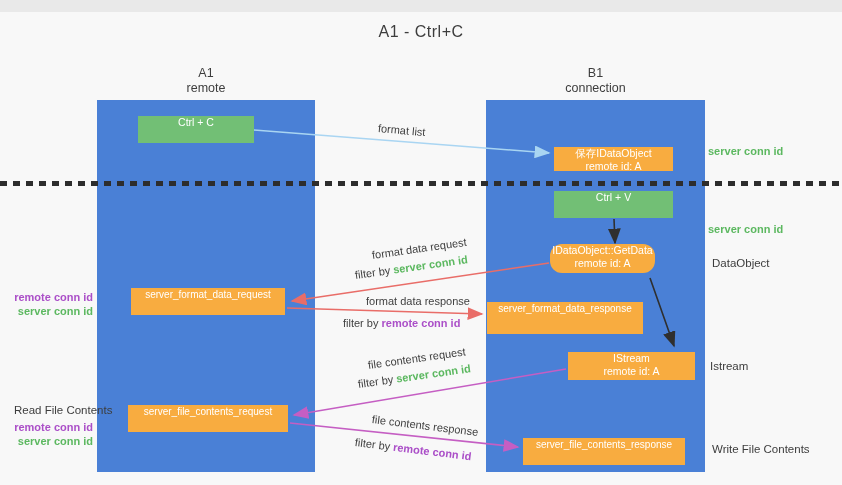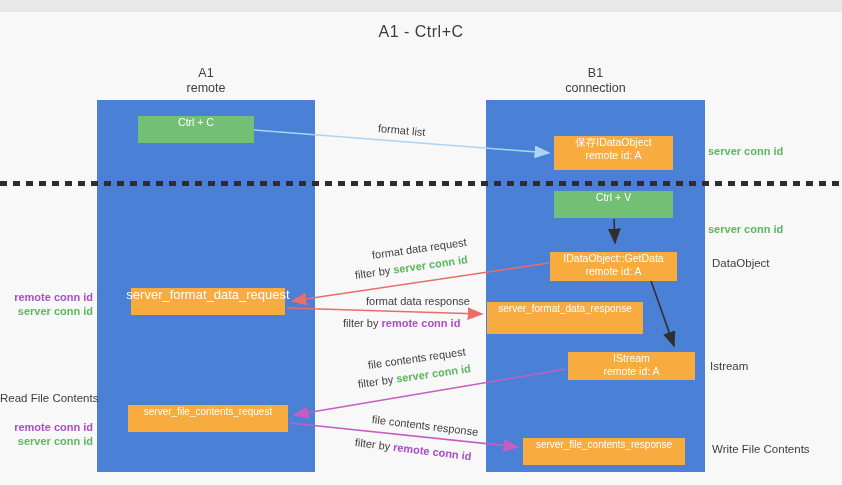--- a/index.html
+++ b/index.html
@@ -24,24 +24,24 @@
     left: 0; top: 169px; width: 842px; height: 5px;
     background: repeating-linear-gradient(90deg, #2d2d2d 0 7px, transparent 7px 13px);
   }
   .node {
     display: flex; flex-direction: column; align-items: center; 
     color: #ffffff; font-size: 10.5px; line-height: 13px; text-align: center;
   }
   .green-node { background: #72bf75; }
   .orange-node { background: #f8ac40; }
   .n-ctrlc { left: 138px; top: 104px; width: 116px; height: 27px; }
-  .n-save  { left: 554px; top: 124px; width: 119px; height: 34px; }
+  .n-save  { left: 554px; top: 135px; width: 119px; height: 24px; }
   .n-ctrlv { left: 554px; top: 179px; width: 119px; height: 27px; }
-  .n-getdata { left: 550px; top: 240px; width: 127px; height: 29px; }
-  .n-fmtreq { left: 131px; top: 276px; width: 154px; height: 27px; font-size: 13px; }
+  .n-getdata { left: 550px; top: 232px; width: 105px; height: 29px; border-radius: 12px; }
+  .n-fmtreq { left: 131px; top: 276px; width: 154px; height: 27px; font-size: 10px; }
   .n-fmtresp { left: 487px; top: 290px; width: 156px; height: 32px; font-size: 10px; }
   .n-istream { left: 568px; top: 340px; width: 127px; height: 28px; }
   .n-filereq { left: 128px; top: 393px; width: 160px; height: 27px; font-size: 10px; }
   .n-fileresp { left: 523px; top: 426px; width: 162px; height: 27px; font-size: 10px; }
   .side-label { font-size: 11.5px; white-space: nowrap; }
   .bold { font-weight: bold; font-size: 11px; }
   .green-text { color: #5cb860; }
   .purple-text { color: #ab4fc8; }
   .dark-text { color: #3d3d3d; }
   .left-col { left: 0; width: 93px; text-align: right; }
@@ -138,21 +138,21 @@
   </div>
 
   <div class="abs side-label bold green-text" style="left:708px; top:133px;">server conn id</div>
   <div class="abs side-label bold green-text" style="left:708px; top:211px;">server conn id</div>
   <div class="abs side-label dark-text" style="left:712px; top:245px;">DataObject</div>
   <div class="abs side-label dark-text" style="left:710px; top:348px;">Istream</div>
   <div class="abs side-label dark-text" style="left:712px; top:431px;">Write File Contents</div>
 
   <div class="abs side-label bold purple-text left-col" style="top:279px;">remote conn id</div>
   <div class="abs side-label bold green-text left-col" style="top:293px;">server conn id</div>
-  <div class="abs side-label dark-text left-col" style="top:380px;">Read File Contents</div>
+  <div class="abs side-label dark-text left-col" style="top:392px;padding-left:14px;">Read File Contents</div>
   <div class="abs side-label bold purple-text left-col" style="top:409px;">remote conn id</div>
   <div class="abs side-label bold green-text left-col" style="top:423px;">server conn id</div>
 
   <div class="abs ann rot-slight" style="left:378px; top:110px;">format list</div>
 
   <div class="abs ann rot-up" style="left:372px; top:237px;">format data request</div>
   <div class="abs ann rot-up" style="left:355px; top:257px;">
     <span>filter by</span>
     <span class="bold green-text">server conn id</span>
   </div>

